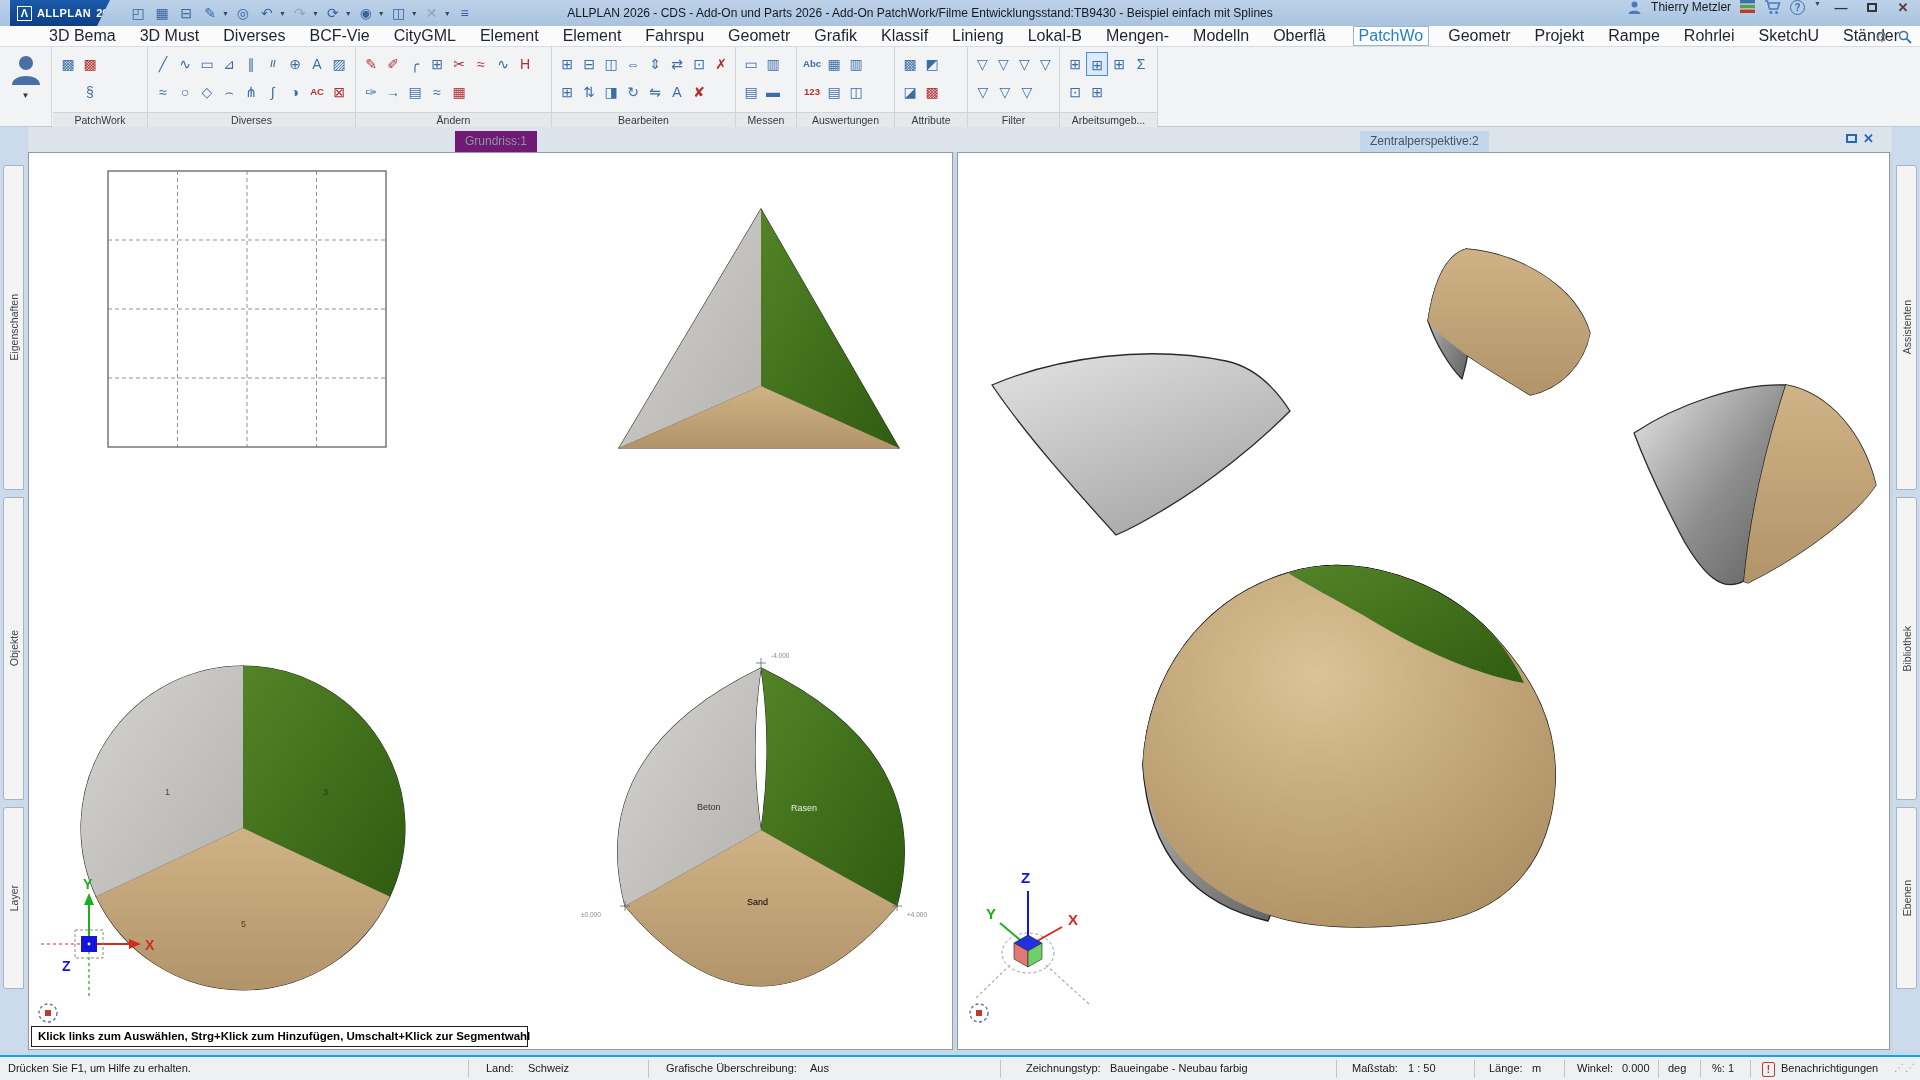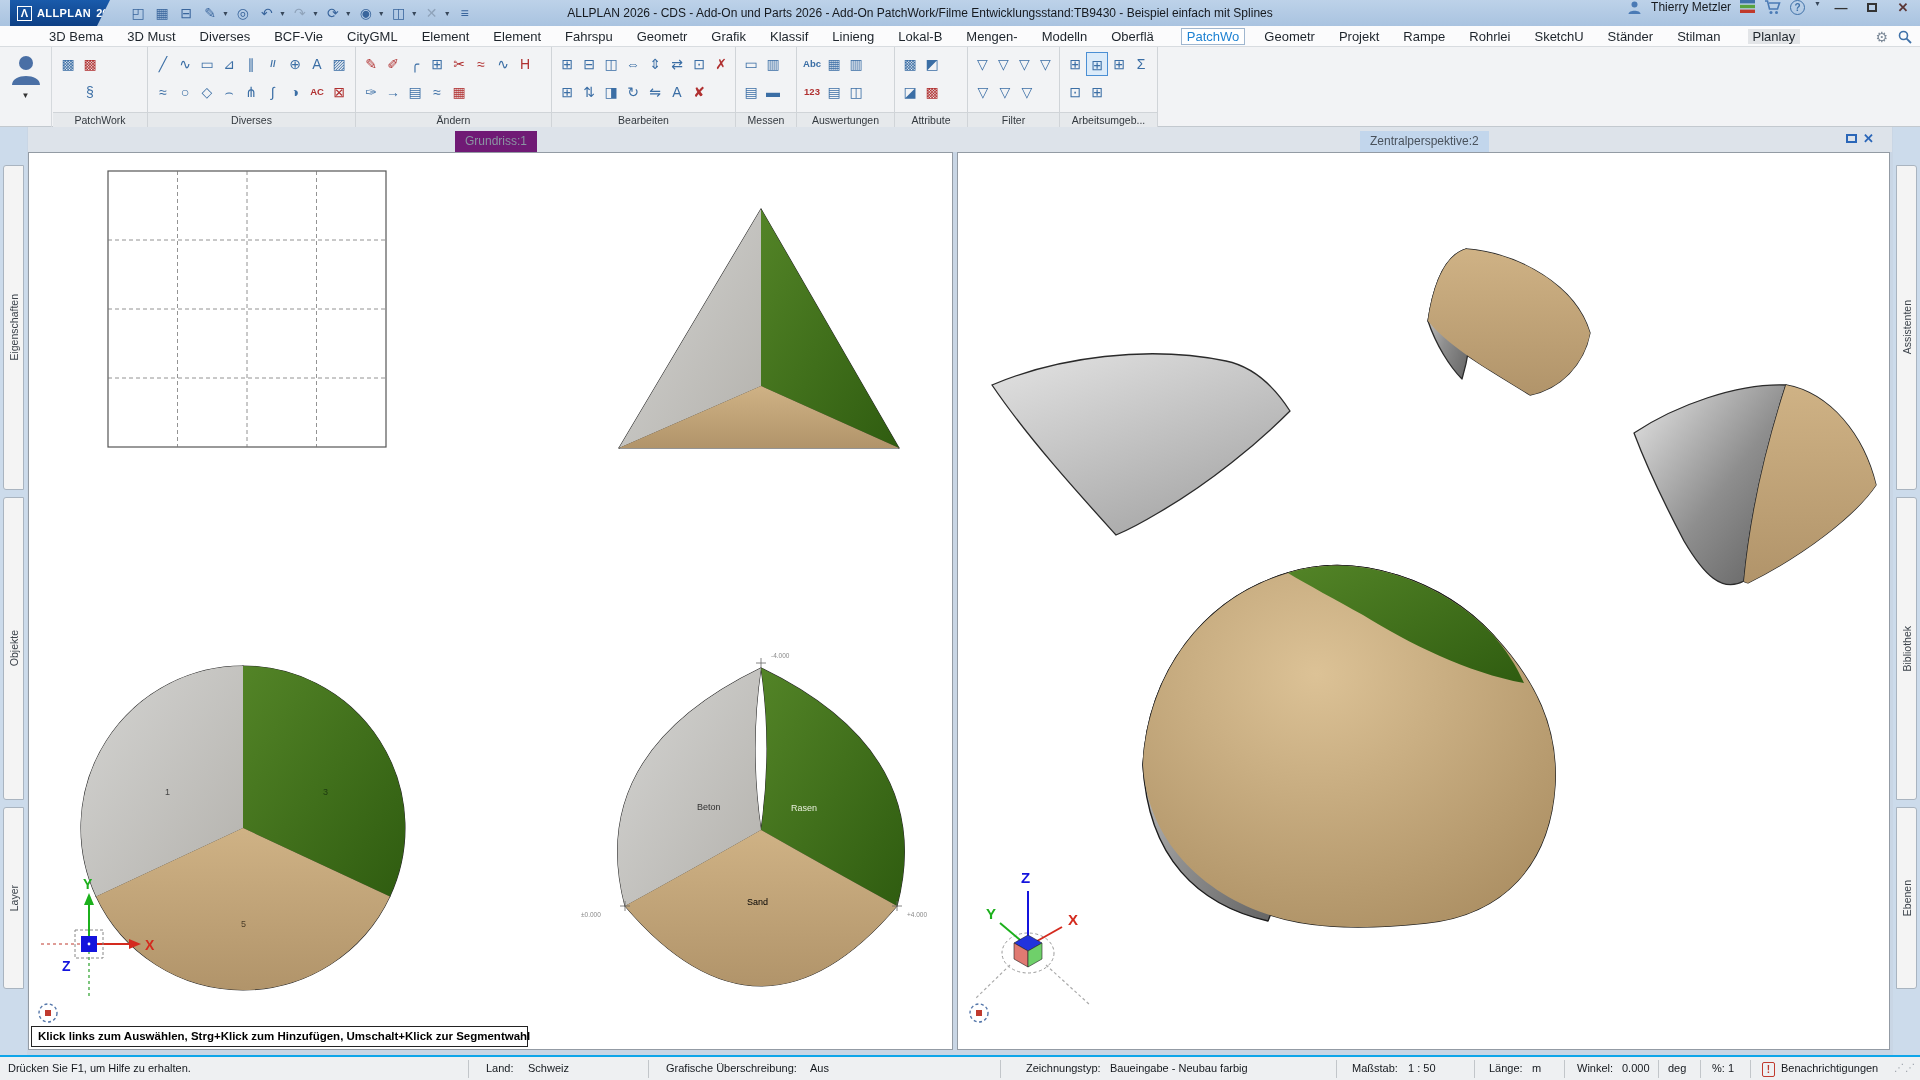--- a/index.html
+++ b/index.html
@@ -27,21 +27,21 @@
   .helpc { width:15px; height:15px; border:1.6px solid #3f71a8; border-radius:50%; color:#3f71a8;
     font-size:10px; font-weight:bold; display:flex; align-items:center; justify-content:center; }
   .tbr .caret { font-size:7px; color:#37475a; }
   .wbtn { font-size:13px; color:#333; width:22px; text-align:center; font-weight:bold; }
   .wbtn.maxi { position:relative; }
   .wbtn.maxi i { display:inline-block; width:10px; height:9px; border:2px solid #333; }
 
   
   .menubar { position:absolute; left:0; top:26px; width:1920px; height:21px; background:#fbfbfc;
     border-bottom:1px solid #d8dce0; display:flex; align-items:center; padding-left:44px; }
-  .mitem { font-size:13px; color:#1d242b; margin-right:14px; padding:0 5px; white-space:nowrap; }
+  .mitem { font-size:16px; color:#1d242b; margin-right:14px; padding:0 5px; white-space:nowrap; }
   .mitem.active { color:#1e82d2; border:1px solid #9fb6cf; background:#fff;margin-left:8px; }
   .mitem.boxed { background:#e3e5e8;margin-left:8px; }
   .menu-right { position:absolute; right:8px; top:0; height:21px; display:flex; align-items:center; gap:10px; }
   .gear { color:#7d8causes; color:#7d8a99; font-size:14px; }
 
   
   .ribbon { position:absolute; left:0; top:47px; width:1920px; height:80px; background:#f2f3f5; border-bottom:1px solid #c3c9cf; }
   .avatarp { position:absolute; left:0; top:0; width:52px; height:80px; border-right:1px solid #d5d9dd;
     display:flex; flex-direction:column; align-items:center; padding-top:6px; }
   .avatarp .caret { font-size:8px; color:#333; margin-top:4px; }

